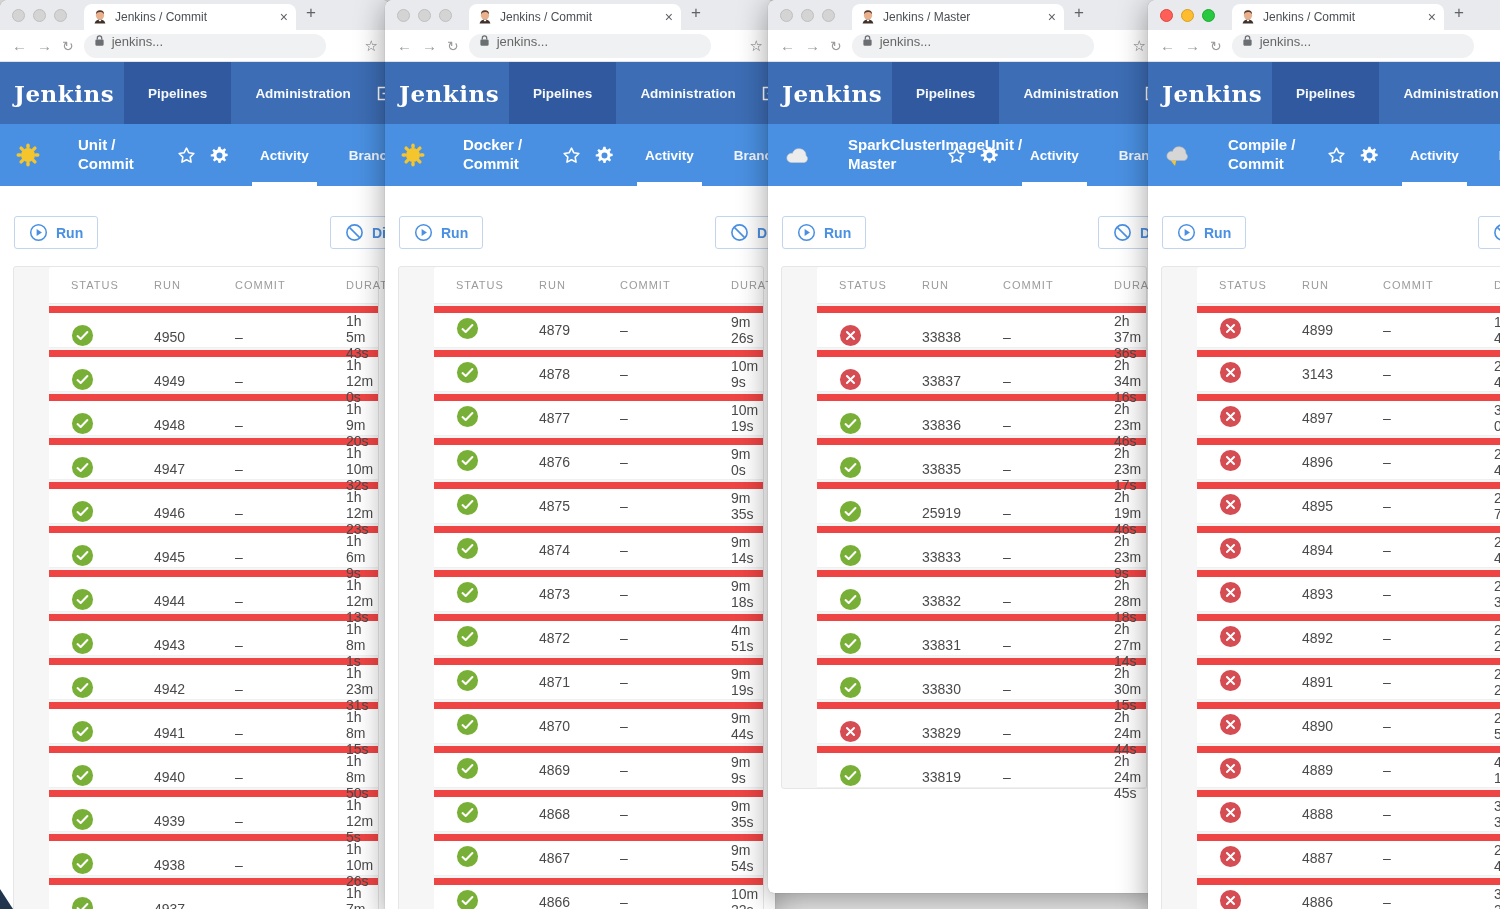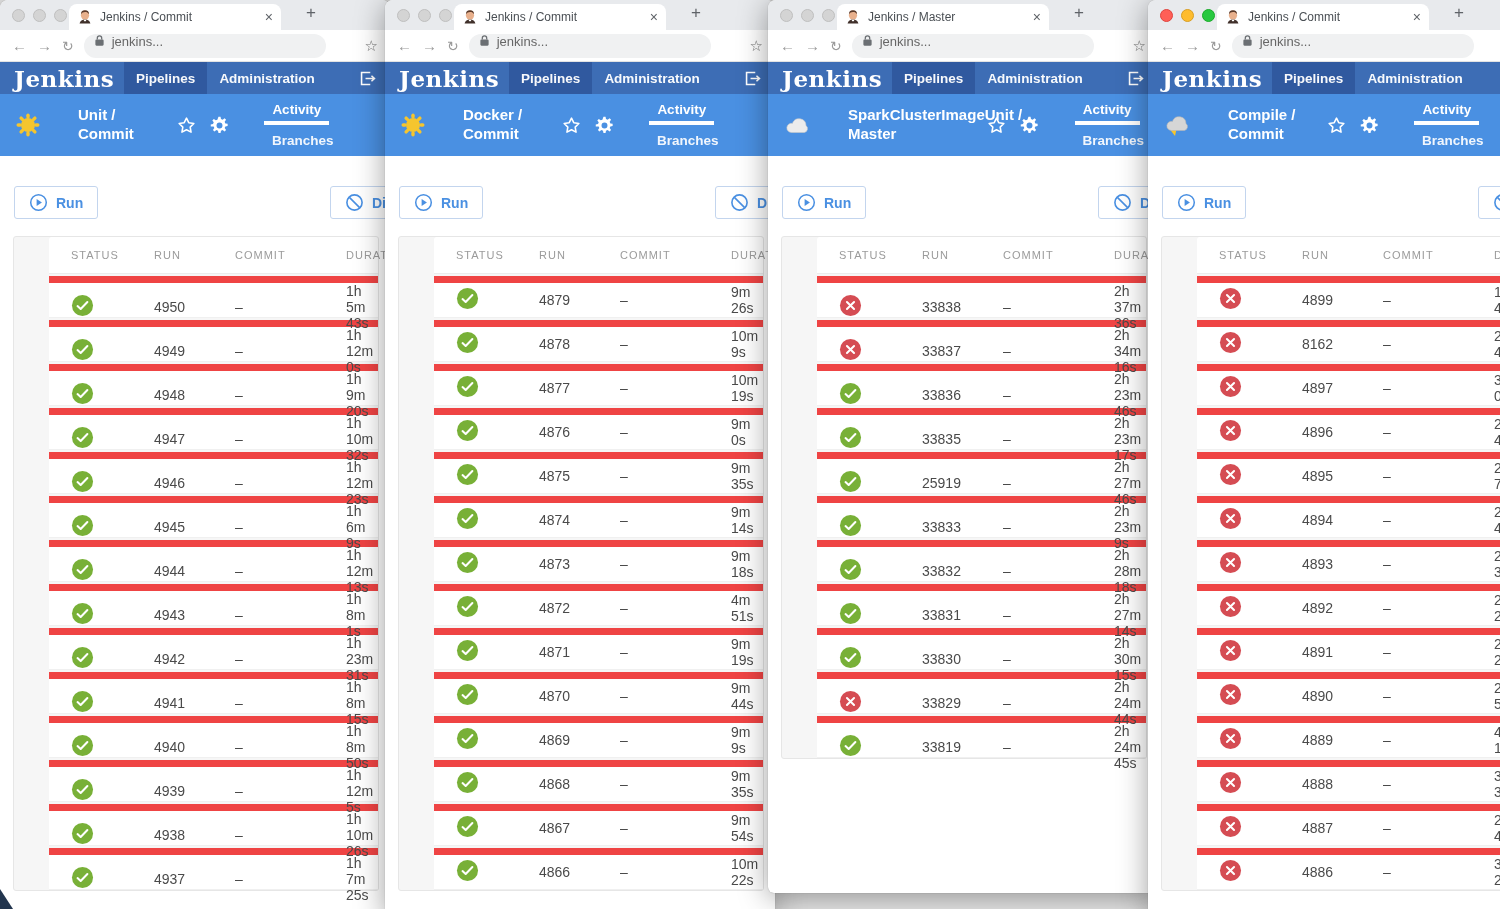--- a/index.html
+++ b/index.html
@@ -11,49 +11,49 @@
             box-shadow:0 4px 30px rgba(0,0,0,.38), 0 0 1px rgba(0,0,0,.35); }
   .w0{left:0;z-index:1}.w1{left:385px;z-index:2}.w2{left:768px;z-index:3;height:893px;border-radius:8px 8px 6px 6px}.w3{left:1148px;z-index:4}
 
   
   .tabstrip { height:30px; background:#e8eaed; position:relative; }
   .lights { position:absolute; left:12px; top:9px; display:flex; gap:8px; }
   .light { width:13px; height:13px; border-radius:50%; background:#d4d4d4; border:1px solid #bfbfbf; }
   .active-win .light.red{background:#ff5f57;border-color:#e0443e}
   .active-win .light.yellow{background:#febc2e;border-color:#d89e24}
   .active-win .light.green{background:#28c840;border-color:#1aab29}
-  .tab { position:absolute; left:69px; top:4px; width:212px; height:26px; background:#fff;
+  .tab { position:absolute; left:84px; top:4px; width:212px; height:26px; background:#fff;
          border-radius:8px 8px 0 0; display:flex; align-items:center; padding:0 8px; gap:7px; }
   .tab-title { font-size:12px; color:#4a4f54; flex:1; white-space:nowrap; overflow:hidden; }
   .tab-close { font-size:14px; color:#5f6368; line-height:1; cursor:default; }
   .newtab { position:absolute; left:306px; top:3px; font-size:17px; color:#5f6368; }
   .toolbar { height:32px; background:#fff; display:flex; align-items:center; padding:0 12px; gap:10px;
              border-bottom:1px solid #e3e3e3; }
   .navarrow { font-size:15px; color:#9a9a9a; }
   .reload { font-size:14px; color:#9a9a9a; }
   .urlpill { height:24px; width:242px; background:#f0f1f2; border-radius:12px; display:flex;
              padding:0 10px; gap:7px; }
   .url-text { font-size:13px; color:#666; }
   .bookmark { margin-left:auto; font-size:15px; color:#777; }
 
   
-  .topnav { height:32px; background:var(--topnav_blue,#3d6db5); display:flex; align-items:stretch; }
+  .topnav { height:62px; background:var(--topnav_blue,#3d6db5); display:flex; align-items:stretch; }
   .logo { font-family:"DejaVu Serif","Liberation Serif",serif; font-weight:700; color:#fff;
           font-size:23px; align-self:center; padding:0 10px 0 14px; letter-spacing:.5px; }
   .navitem { color:rgba(255,255,255,.96); font-size:13.5px; font-weight:600; display:flex;
-             align-items:center; padding:0 12px; }
+             align-items:center; padding:0 24px; }
   .navitem.current { background:var(--topnav_active_blue,#30599f); }
   .exit { margin-left:auto; align-self:center; margin-right:13px; }
 
   
   .subheader { height:62px; background:var(--subheader_blue,#4a90e2); display:flex;
                align-items:center; padding-left:16px; color:#fff; }
   .pname { margin:0 18px 0 25px; min-width:80px; font-size:15px; font-weight:700; line-height:1.25; white-space:nowrap; }
   .hicon { margin-right:13px; flex:0 0 auto; display:flex; }
-  .ptabs { display:flex; height:100%; align-items:center; margin-left:16px;flex-direction:column; }
+  .ptabs { display:flex; height:100%; align-items:center; margin-left:16px; }
   .ptab { position:relative; height:100%; display:flex; align-items:center; padding:0 14px;
           font-size:13.5px; font-weight:600; color:rgba(255,255,255,.92); white-space:nowrap; }
   .ptab.active { color:#fff; }
   .ptab.active::after { content:""; position:absolute; left:6px; right:6px; bottom:0; height:4px; background:#fff; }
 
   
   .content { background:#fff; }
   .runrow { position:relative; height:33px; margin:30px 0 17px; }
   .btn { position:absolute; top:0; height:33px; display:flex; align-items:center; gap:8px;
          background:#fff; border:1px solid #c3d5ee; border-radius:3px; padding:0 14px;
@@ -757,21 +757,21 @@
           </div>
           <div class="trow">
             <span class="cell"><span class="sticon">
                 <svg width="23" height="23" viewBox="0 0 24 24">
                   <circle cx="12" cy="12" r="11" fill="#78b037"></circle>
                   <path d="M6.8 12.6l3.3 3.1 7-7.4" fill="none" stroke="#fff" stroke-width="2.1" stroke-linecap="round" stroke-linejoin="round"></path>
                 </svg>
               </span></span>
             <span class="cell">25919</span>
             <span class="cell">–</span>
-            <span class="cell">2h 27m 46s</span>
+            <span class="cell">2h 19m 46s</span>
           </div>
           <div class="trow">
             <span class="cell"><span class="sticon">
                 <svg width="23" height="23" viewBox="0 0 24 24">
                   <circle cx="12" cy="12" r="11" fill="#78b037"></circle>
                   <path d="M6.8 12.6l3.3 3.1 7-7.4" fill="none" stroke="#fff" stroke-width="2.1" stroke-linecap="round" stroke-linejoin="round"></path>
                 </svg>
               </span></span>
             <span class="cell">33833</span>
             <span class="cell">–</span>
@@ -942,21 +942,21 @@
             <span class="cell">–</span>
             <span class="cell">1m 41s</span>
           </div>
           <div class="trow">
             <span class="cell"><span class="sticon">
                 <svg width="23" height="23" viewBox="0 0 24 24">
                   <circle cx="12" cy="12" r="11" fill="#d54c53"></circle>
                   <path d="M8.3 8.3l7.4 7.4M15.7 8.3l-7.4 7.4" stroke="#fff" stroke-width="2.1" stroke-linecap="round"></path>
                 </svg>
               </span></span>
-            <span class="cell">8162</span>
+            <span class="cell">3143</span>
             <span class="cell">–</span>
             <span class="cell">2m 47s</span>
           </div>
           <div class="trow">
             <span class="cell"><span class="sticon">
                 <svg width="23" height="23" viewBox="0 0 24 24">
                   <circle cx="12" cy="12" r="11" fill="#d54c53"></circle>
                   <path d="M8.3 8.3l7.4 7.4M15.7 8.3l-7.4 7.4" stroke="#fff" stroke-width="2.1" stroke-linecap="round"></path>
                 </svg>
               </span></span>

